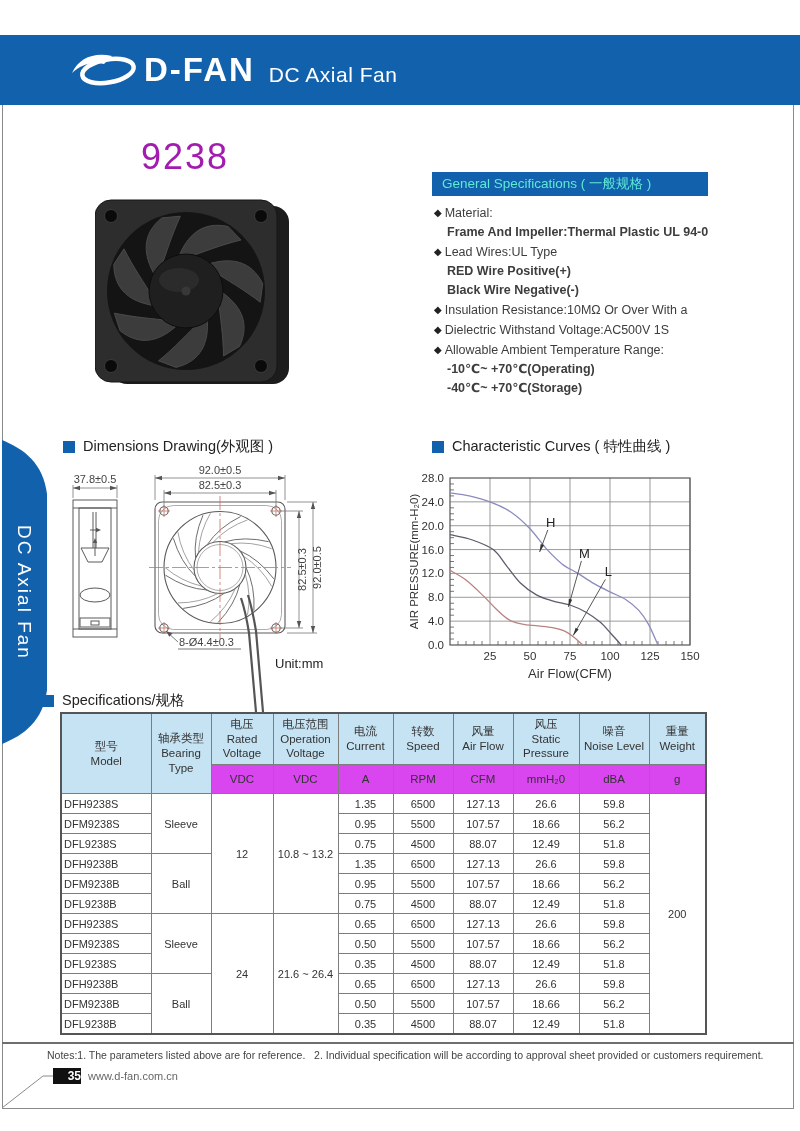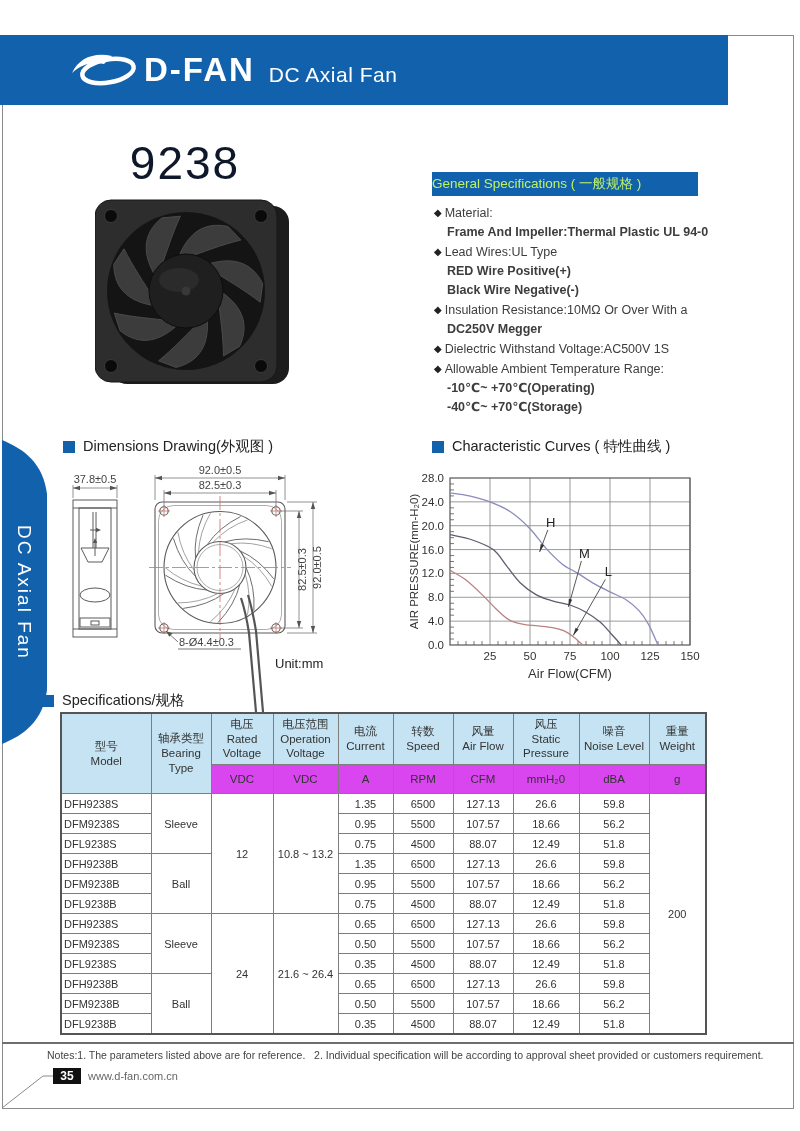--- a/index.html
+++ b/index.html
@@ -1,32 +1,32 @@
 <!DOCTYPE html>
 <html><head>
 <meta charset="utf-8">
 <style>
   html,body{margin:0;padding:0;background:#fff;}
   .page{position:relative;width:800px;height:1131px;background:#fff;overflow:hidden;
         font-family:"Liberation Sans","DejaVu Sans",sans-serif;color:#333;}
   .frame{position:absolute;left:2px;top:35px;width:790px;height:1072px;border:1px solid #8a8a8a;}
   
-  .topbar{position:absolute;left:0;top:35px;width:728px;height:70px;background:#1261ac;
+  .topbar{position:absolute;left:0;top:35px;width:800px;height:70px;background:#1261ac;
           display:flex;align-items:center;color:#fff;}
   .logo{display:flex;align-items:center;margin-left:70px;}
   .brand{font-size:33px;font-weight:bold;letter-spacing:2px;margin-left:4px;}
   .size-title{font-size:37px;margin-left:46px;letter-spacing:1px;}
   .subtitle{font-size:21px;margin-left:14px;margin-top:10px;letter-spacing:0.5px;}
   
   .model-number{position:absolute;left:110px;top:136px;width:150px;text-align:center;
-                font-size:46px;color:#0f172a;letter-spacing:2px;}
+                font-size:36px;color:#a21caf;letter-spacing:2px;}
   .photo{position:absolute;left:95px;top:198px;}
   
   .gs-bar{position:absolute;left:432px;top:172px;width:266px;height:24px;background:#1261ac;
-          color:#bef264;font-size:13.5px;line-height:24px;}
+          color:#5eead4;font-size:13.5px;line-height:24px;padding-left:10px;}
   .gs-list{position:absolute;left:434px;top:203px;width:330px;font-size:12.5px;color:#3d3d3d;}
   .gs-item{line-height:19px;white-space:nowrap;}
   .gs-item.indent{padding-left:13px;font-weight:bold;}
   .diamond{font-size:10px;margin-right:3px;vertical-align:1px;color:#222;}
   
   .sidebar-tab{position:absolute;left:2px;top:436px;width:50px;height:312px;}
   .sidebar-tab .lbl{position:absolute;left:0;top:0;width:44px;height:312px;display:flex;
        align-items:center;justify-content:center;color:#fff;font-size:19px;
        writing-mode:vertical-rl;letter-spacing:2px;}
   
@@ -50,21 +50,21 @@
   .spec-table th,.spec-table td{border:1px solid #7d7d7d;text-align:center;padding:0;}
   .spec-table{border:2px solid #555;}
   .spec-table th{background:#c5e3f3;font-weight:normal;font-size:11.5px;line-height:1.3;height:50px;}
   .spec-table td.unit{background:#d946ef;height:28px;font-size:11.5px;}
   .spec-table td.data{height:19px;}
   .spec-table td.model{text-align:left;padding-left:2px;}
   
   .divider{position:absolute;left:2px;top:1042px;width:792px;height:2px;background:#6e6e6e;}
   .notes{position:absolute;left:47px;top:1049px;font-size:10.5px;color:#444;white-space:pre;}
   .badge{position:absolute;left:53px;top:1068px;width:28px;height:16px;background:#111;color:#fff;
-         font-size:12px;font-weight:bold;text-align:center;line-height:16px;}
+         font-size:12px;font-weight:bold;text-align:right;line-height:16px;}
   .website{position:absolute;left:88px;top:1070px;font-size:11px;color:#666;}
   .corner-deco{position:absolute;left:0;top:1062px;}
 </style>
 </head>
 <body>
 
 <div class="page">
   <div class="frame"></div>
 
   <header class="topbar">
@@ -104,21 +104,20 @@
   </div>
 
   <div class="gs-bar">General Specifications ( 一般规格 )</div>
   <div class="gs-list">
       <div class="gs-item"><span class="diamond">◆</span><span>Material:</span></div>
       <div class="gs-item indent"><span>Frame And Impeller:Thermal Plastic UL 94-0</span></div>
       <div class="gs-item"><span class="diamond">◆</span><span>Lead Wires:UL Type</span></div>
       <div class="gs-item indent"><span>RED Wire Positive(+)</span></div>
       <div class="gs-item indent"><span>Black Wire Negative(-)</span></div>
       <div class="gs-item"><span class="diamond">◆</span><span>Insulation Resistance:10MΩ Or Over With a</span></div>
-      <div class="gs-item indent"><span>DC250V Megger</span></div>
       <div class="gs-item"><span class="diamond">◆</span><span>Dielectric Withstand Voltage:AC500V 1S</span></div>
       <div class="gs-item"><span class="diamond">◆</span><span>Allowable Ambient Temperature Range:</span></div>
       <div class="gs-item indent"><span>-10℃~ +70℃(Operating)</span></div>
       <div class="gs-item indent"><span>-40℃~ +70℃(Storage)</span></div>
     </div>
 
   <div class="sidebar-tab">
     <svg width="50" height="312" viewBox="0 0 50 312">
       <path d="M0,4 C22,13 41,27 45,58 L45,254 C41,285 22,299 0,308 Z" fill="#1261ac"></path>
     </svg>

